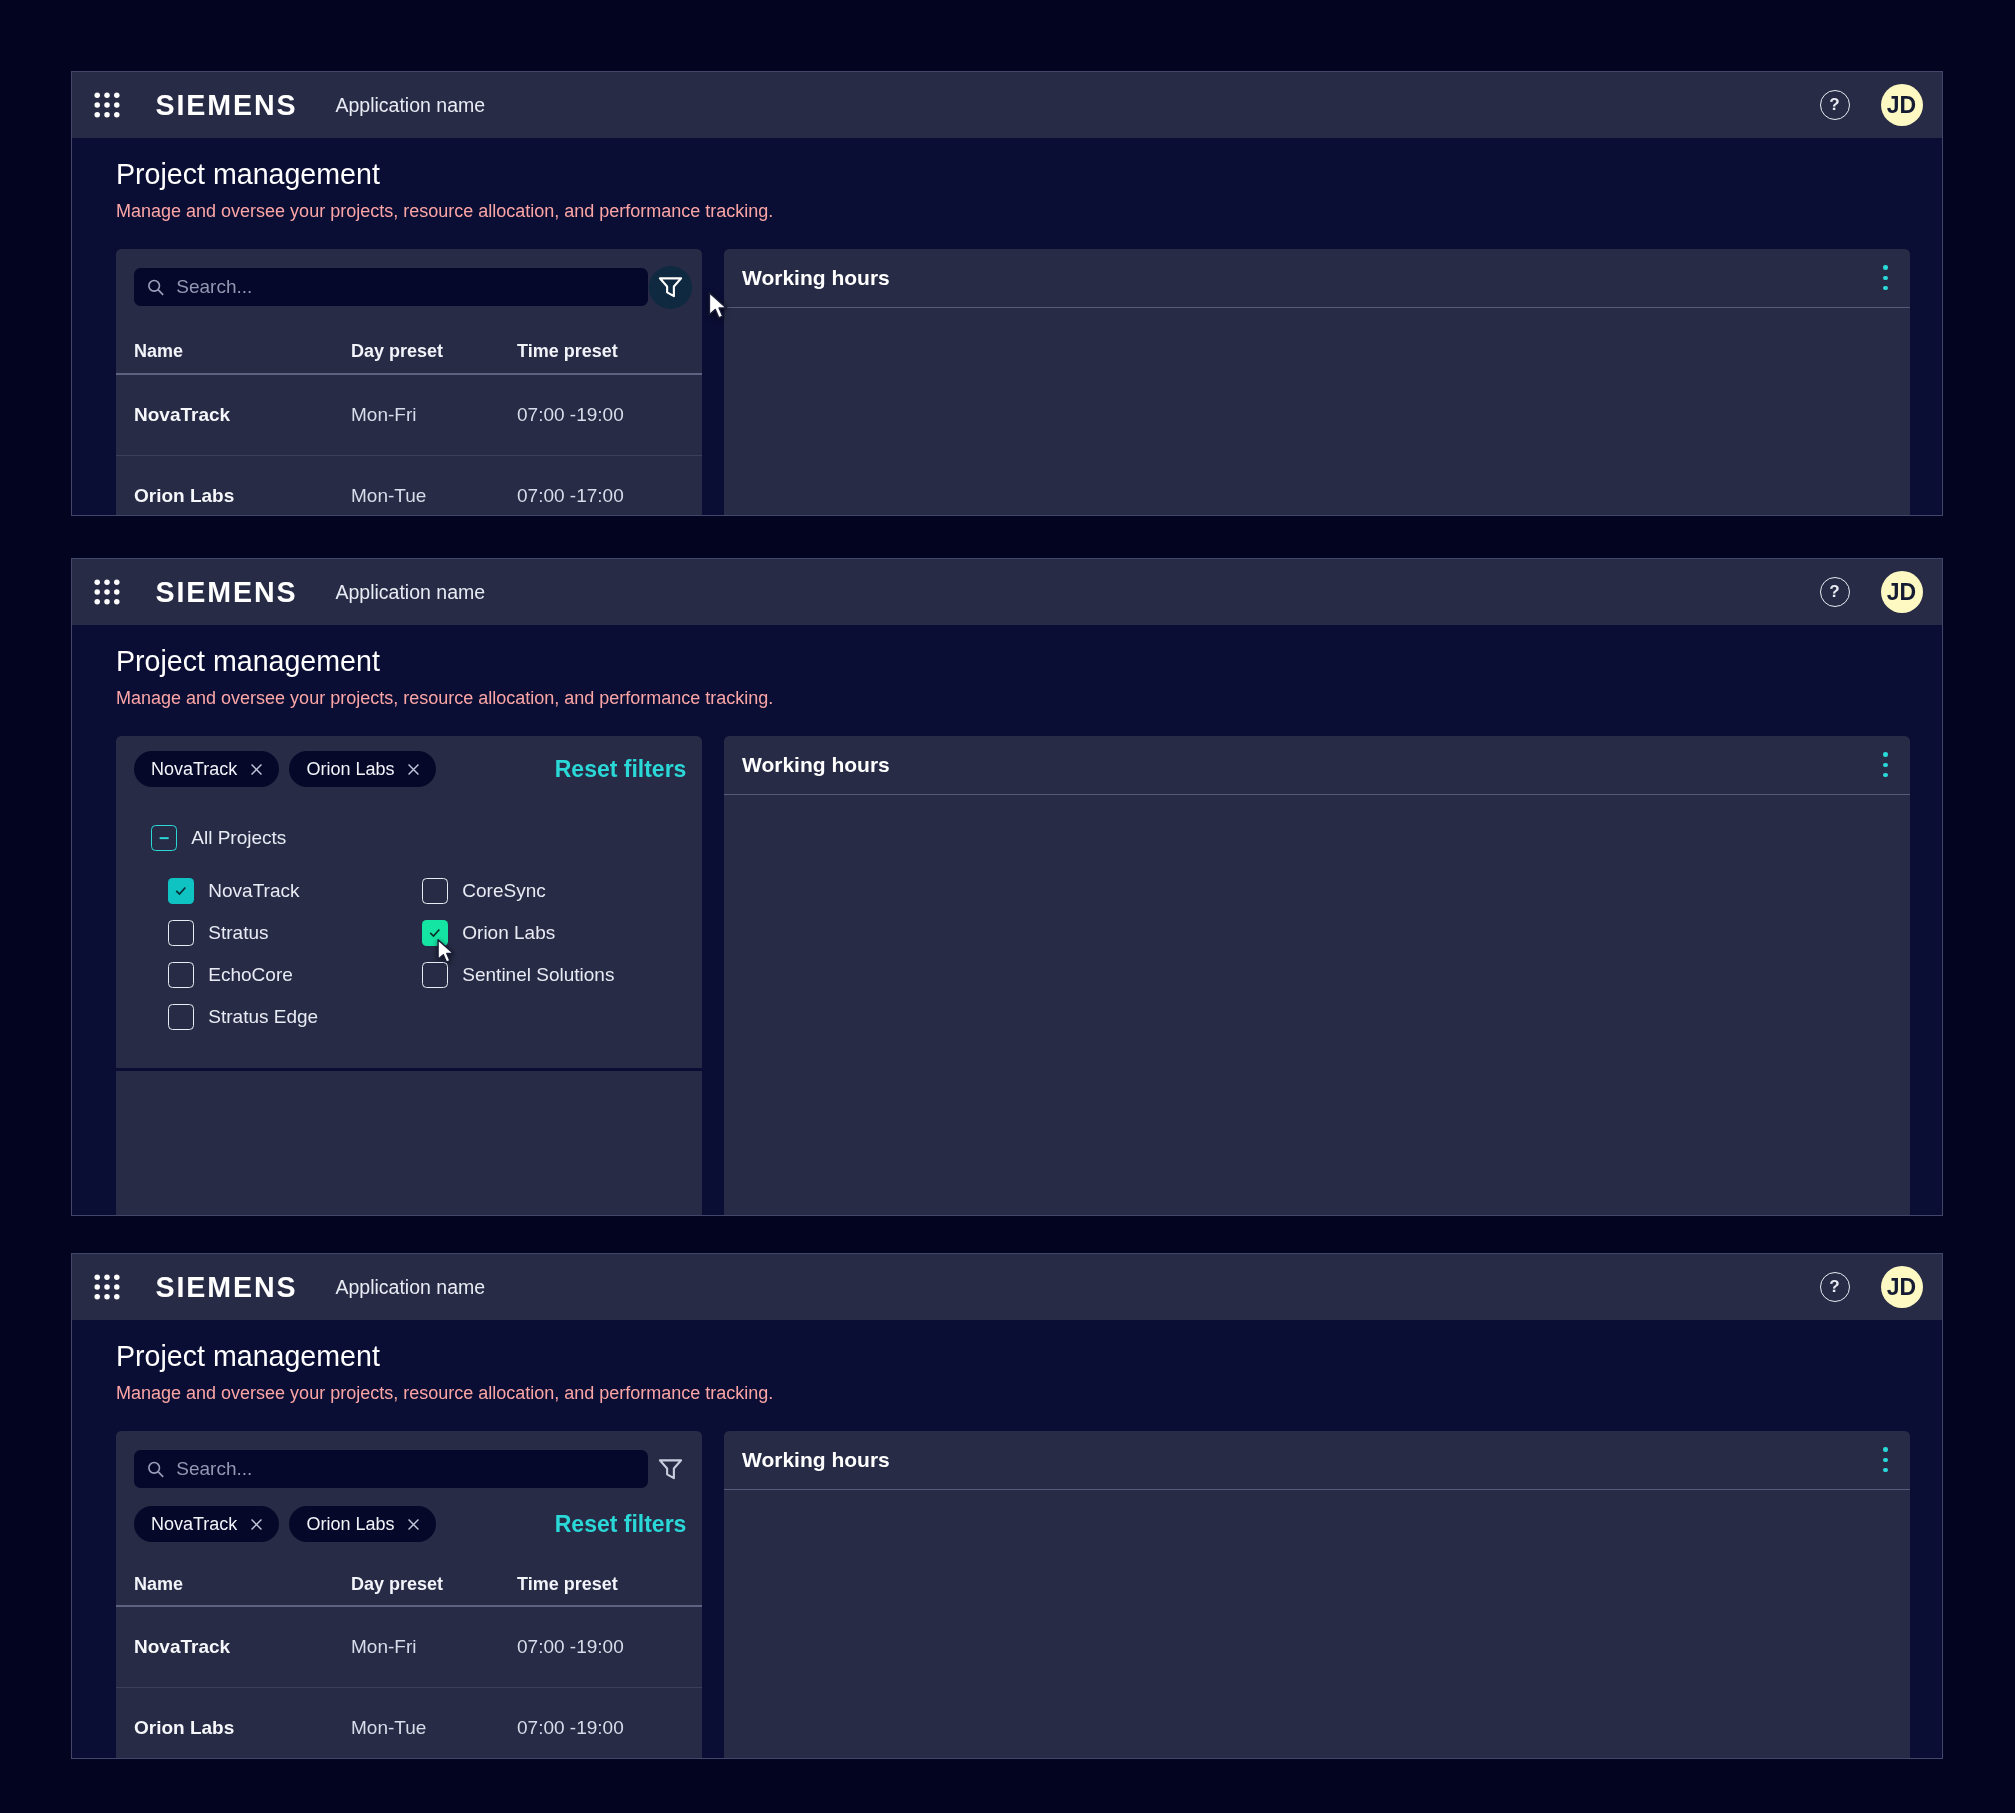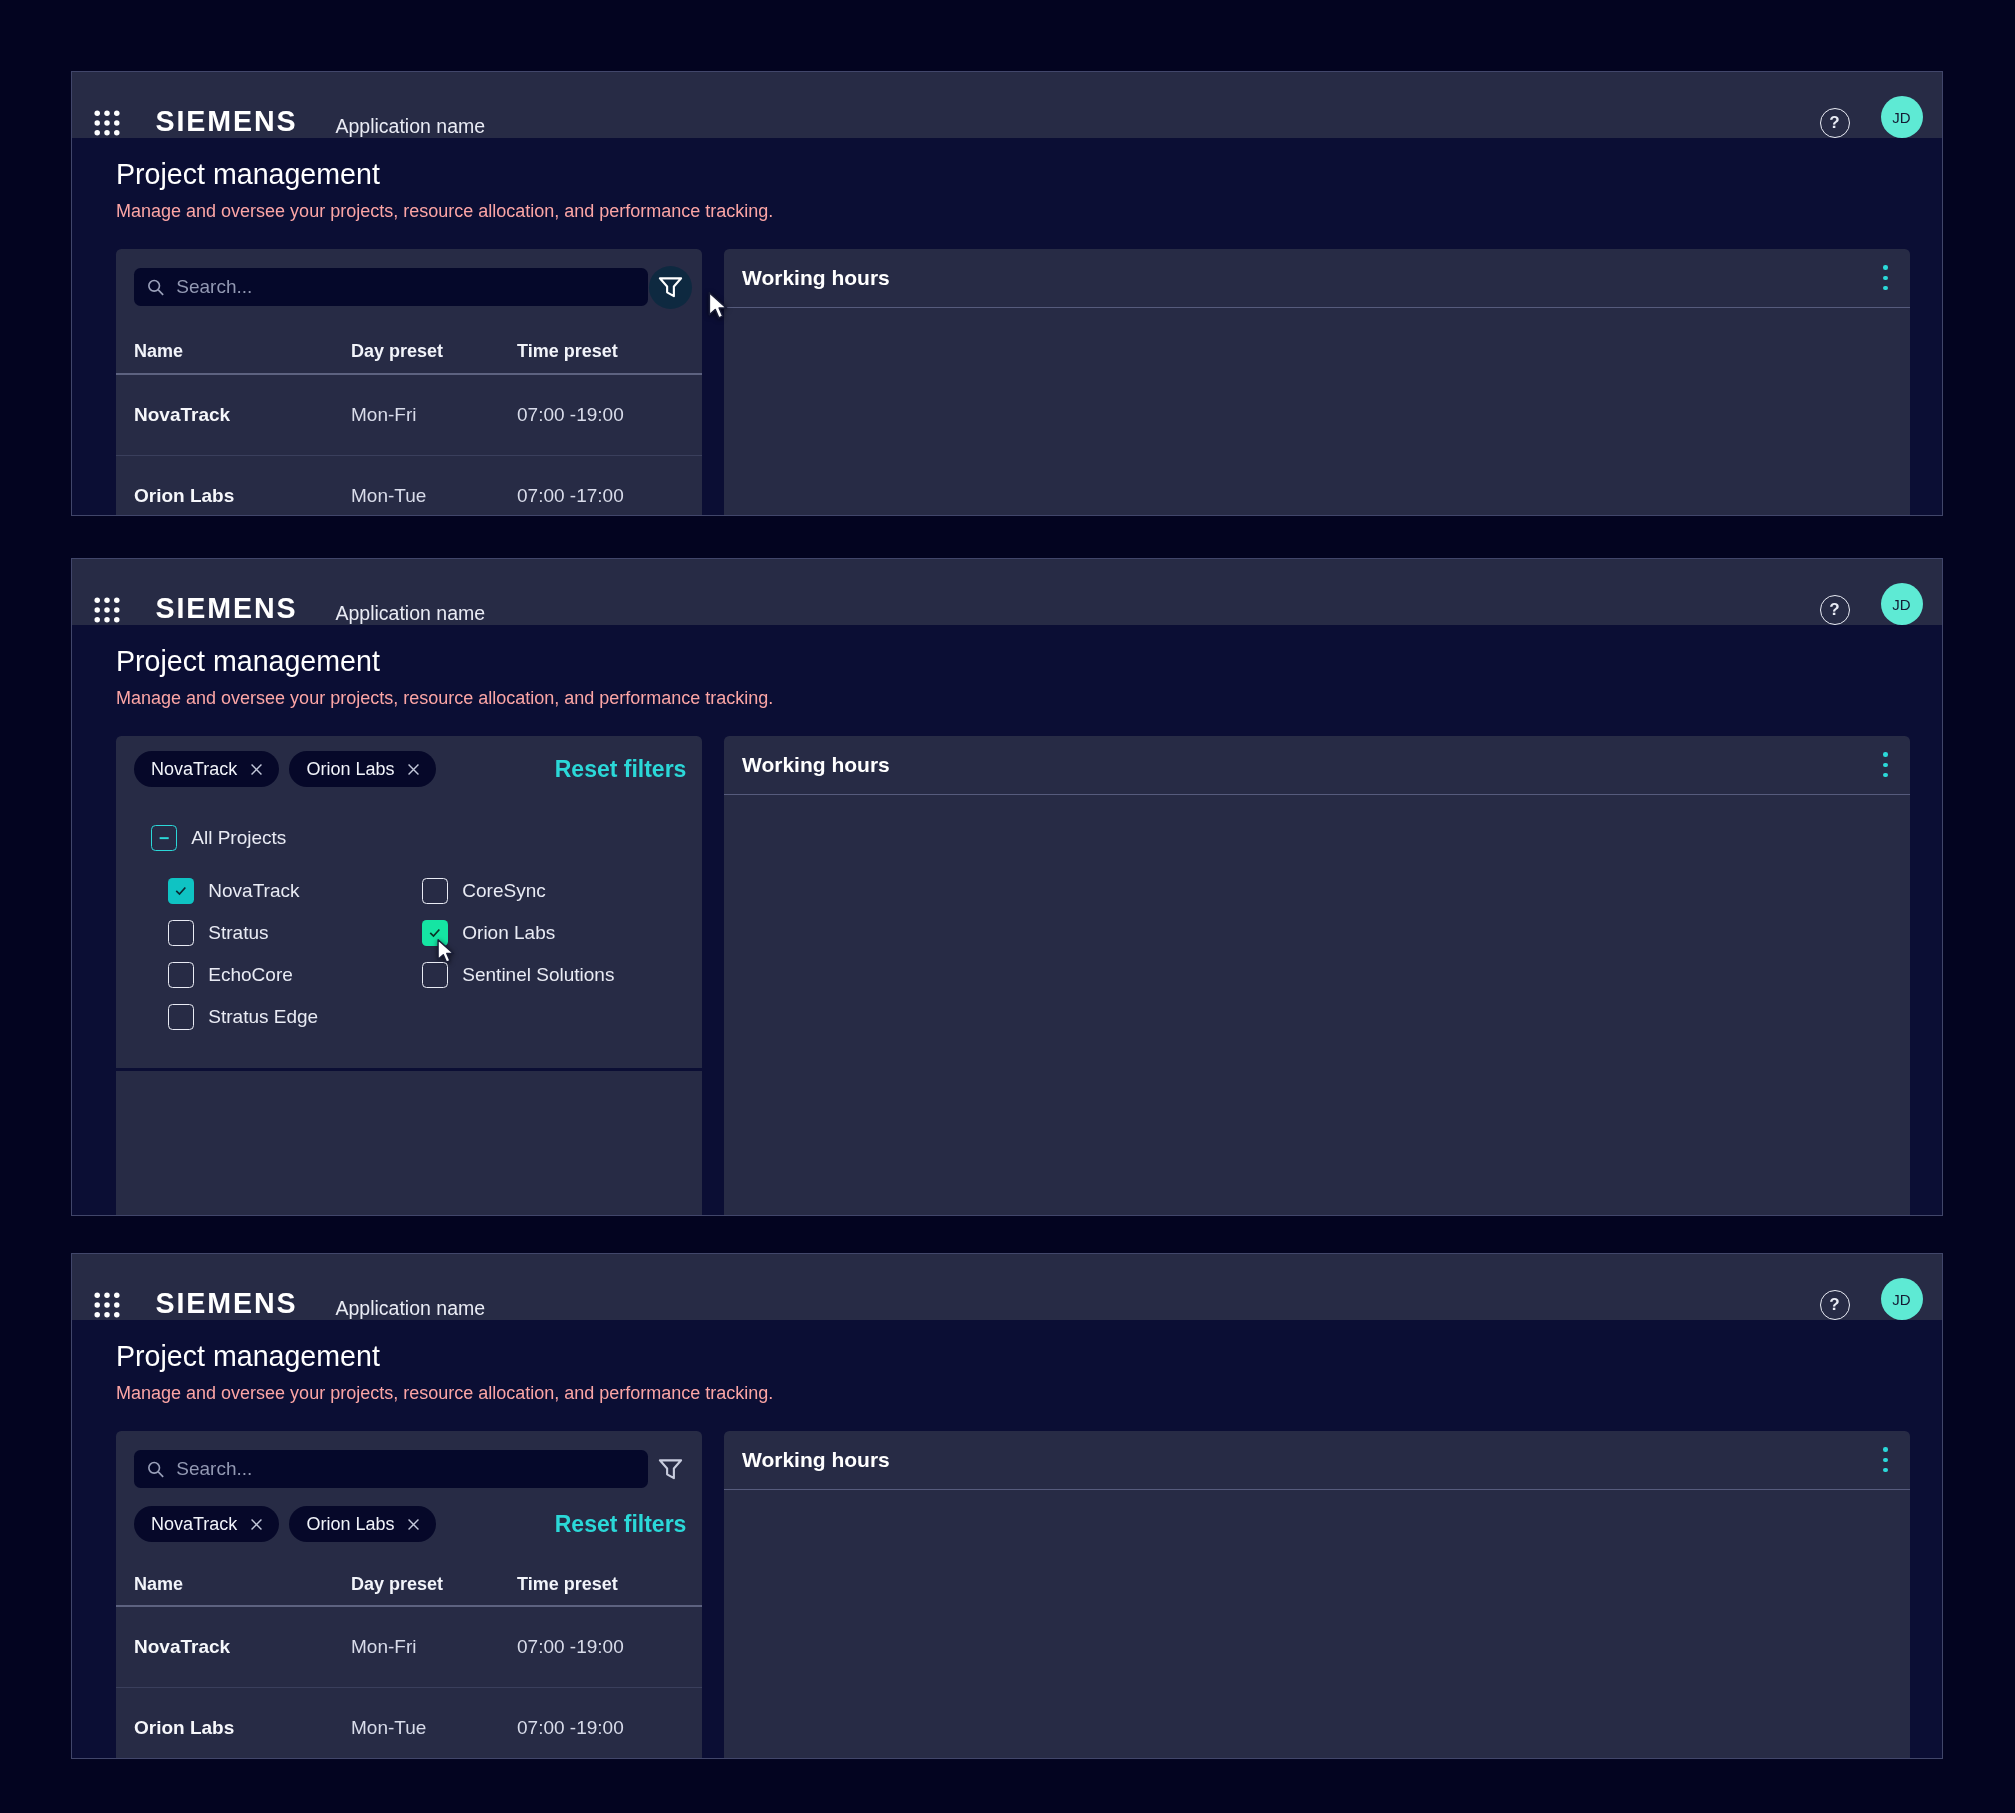--- a/index.html
+++ b/index.html
@@ -4,27 +4,27 @@
 <style>
   html,body{margin:0;padding:0;background:#030420;}
   body{width:2015px;height:1814px;font-family:"Liberation Sans",sans-serif;color:#ffffff;position:relative;overflow:hidden;}
 
   .panel{position:absolute;left:71px;width:1872px;background:#0b0e34;border:1.3px solid #41466a;box-sizing:border-box;overflow:hidden;}
   .panel-1{top:71px;height:445px;}
   .panel-2{top:558px;height:658px;}
   .panel-3{top:1253px;height:506px;}
 
   
-  .topbar{height:66px;background:#272b45;display:flex;align-items:flex-end;padding:0 19.5px;box-sizing:border-box;}
+  .topbar{height:66px;background:#272b45;display:flex;align-items:center;padding:0 19.5px;box-sizing:border-box;}
   .grid-icon{width:30px;height:30px;flex:0 0 auto;}
   .logo{font-size:28.6px;font-weight:800;letter-spacing:1.9px;margin-left:34px;color:#fff;}
   .appname{font-size:19.5px;color:#e9ebf4;margin-left:38px;font-weight:400;}
   .topbar-spacer{flex:1;}
   .help-btn{width:30px;height:30px;border:1.9px solid #e9ebf4;border-radius:50%;display:flex;align-items:center;justify-content:center;font-size:17px;font-weight:700;color:#e9ebf4;box-sizing:border-box;}
-  .avatar{width:42px;height:42px;border-radius:50%;background:#5eead4;color:#141b33;display:flex;align-items:center;justify-content:center;font-size:15px;font-weight:400;margin-left:31px;}
+  .avatar{width:42px;height:42px;border-radius:50%;background:#fef9c3;color:#141b33;display:flex;align-items:center;justify-content:center;font-size:23px;font-weight:700;margin-left:31px;}
 
   
   .content{padding:19.5px 32px 0 44px;}
   .page-title{font-size:28.6px;font-weight:400;margin:0 0 10.4px 0;color:#fff;}
   .page-subtitle{font-size:18px;color:#fca5a5;margin:0 0 27px 0;font-weight:400;}
 
   .columns{display:flex;gap:22px;align-items:flex-start;}
   .card{background:#272b45;border-radius:5.2px;min-height:844px;box-sizing:border-box;}
   .left-card{width:586px;flex:0 0 auto;position:relative;}
   .right-card{flex:1;}

